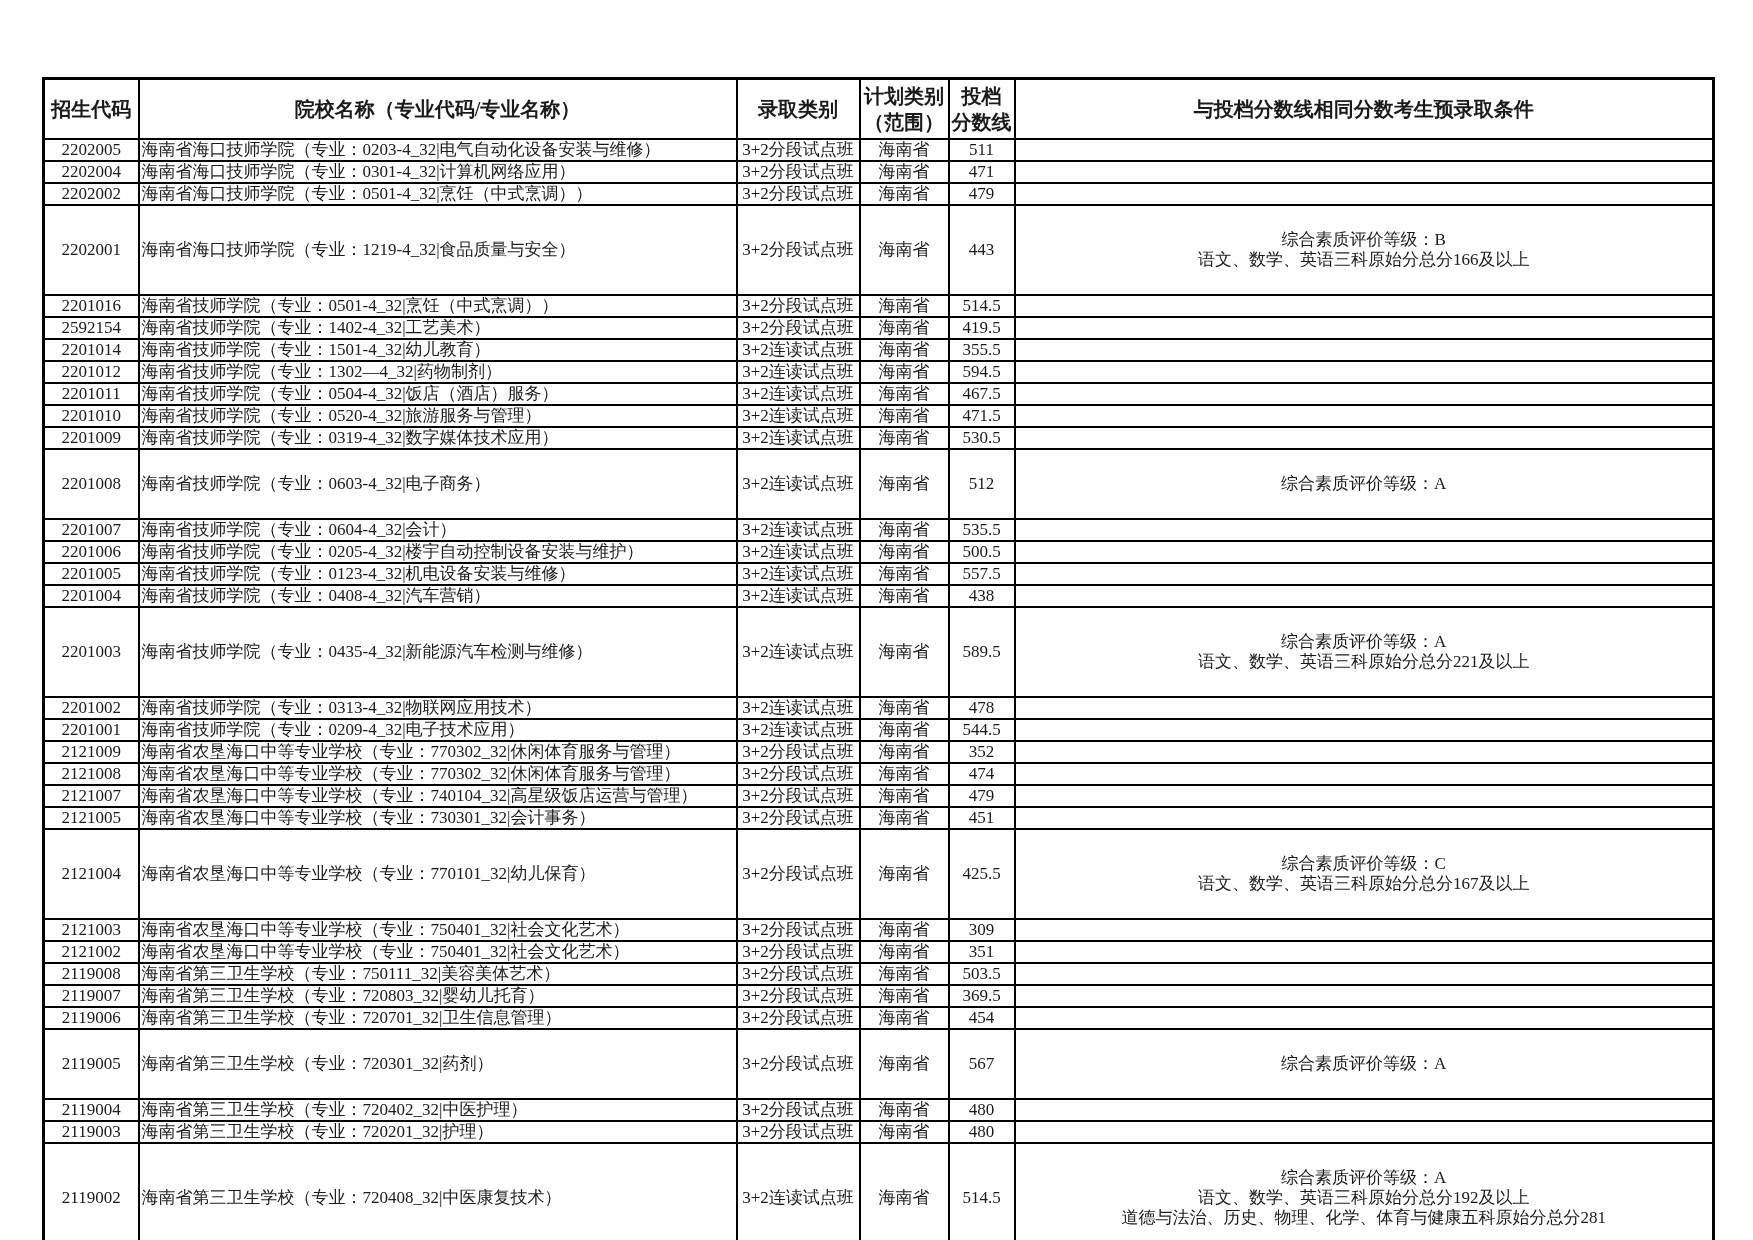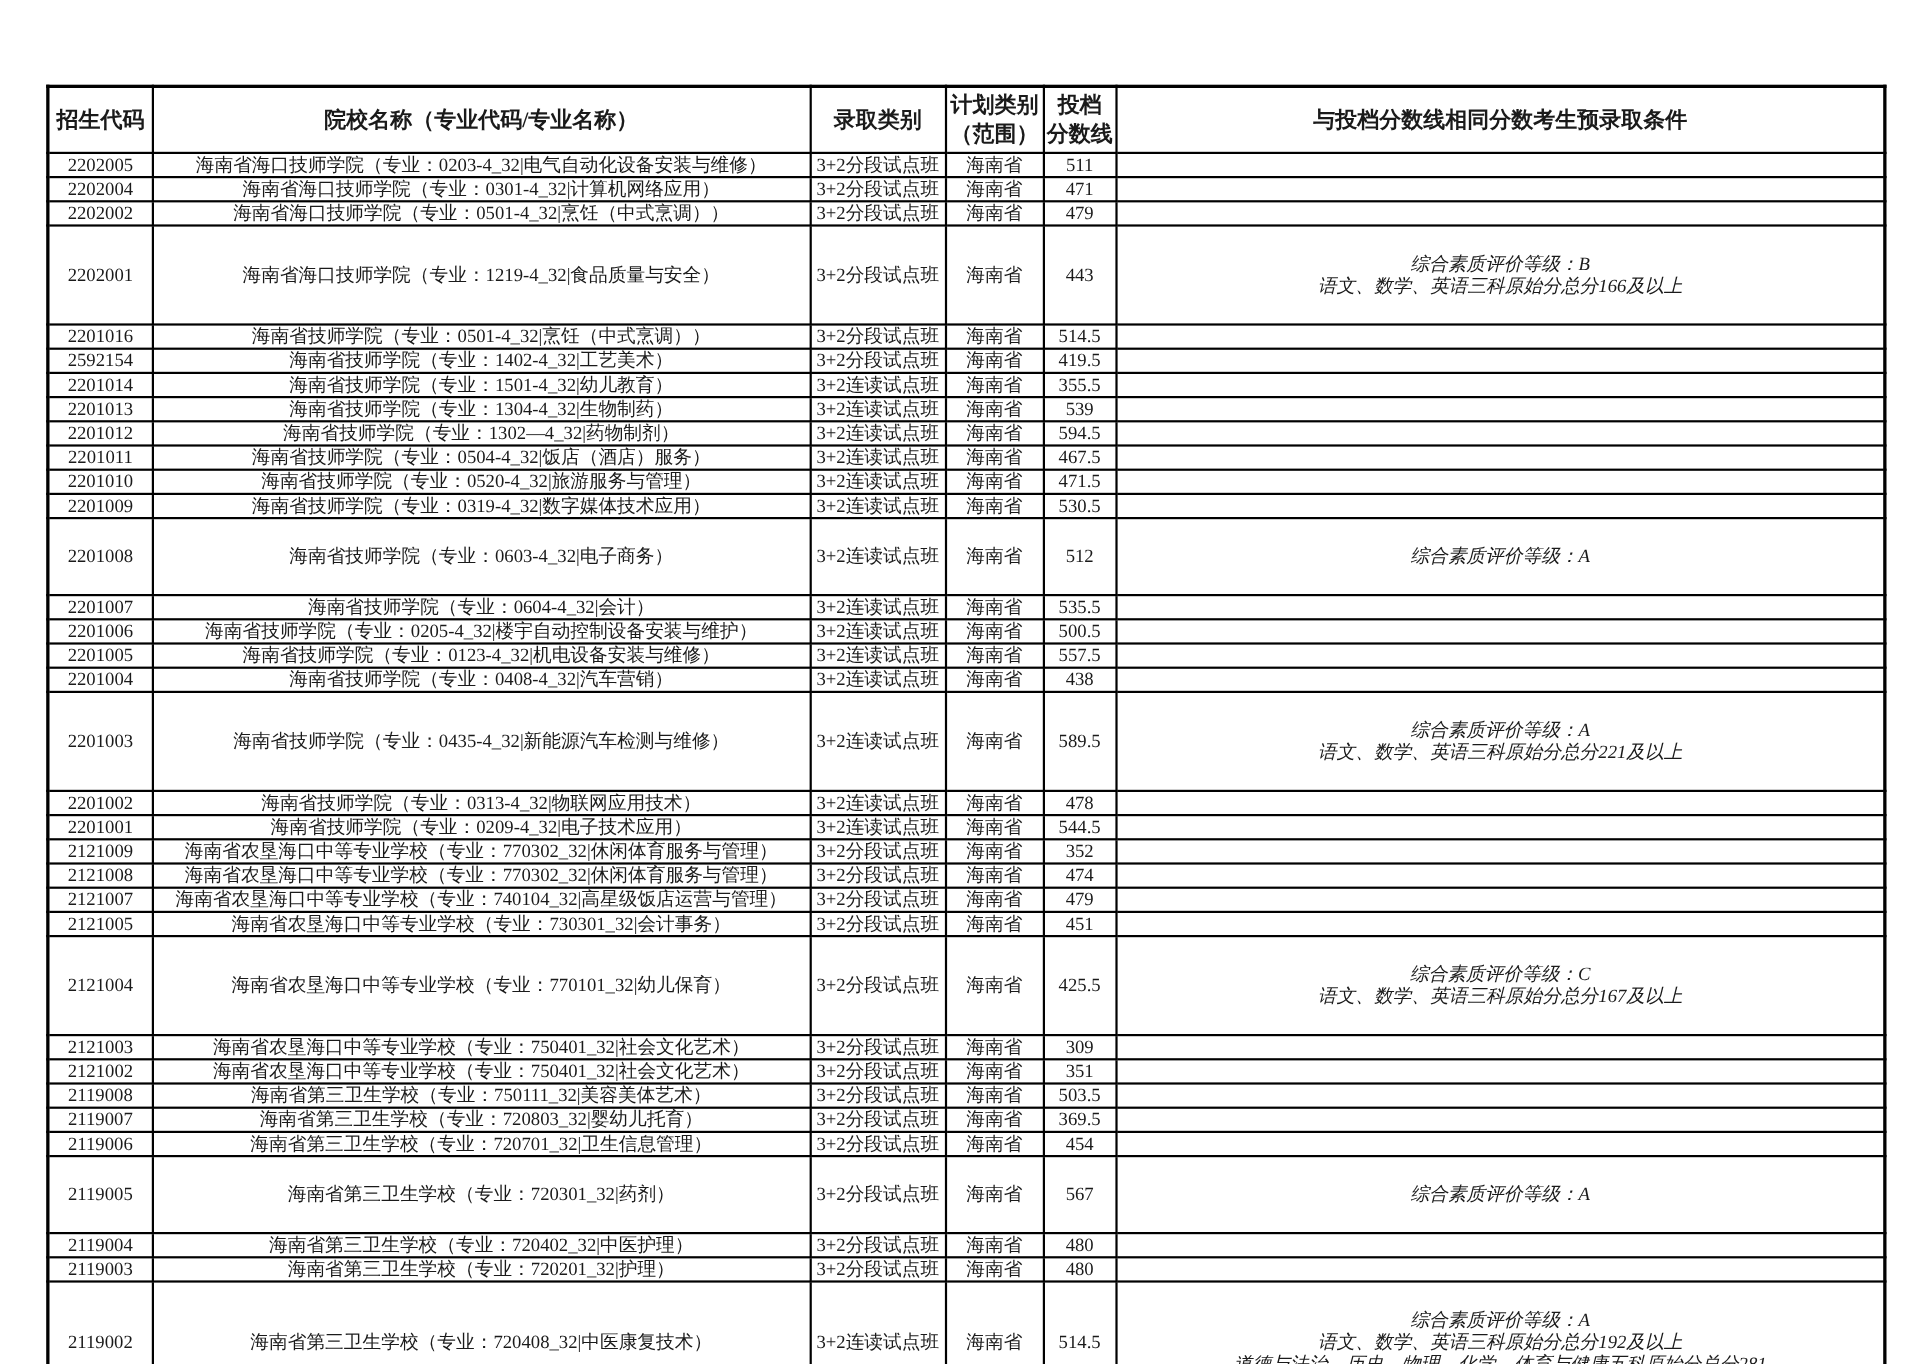--- a/index.html
+++ b/index.html
@@ -35,23 +35,23 @@
     line-height: 26px;
     height: 54px;
     padding: 2px;
   }
   .score-table td {
     font-size: 17px;
     line-height: 20px;
     padding: 0 2px;
   }
   .c-code, .c-cat, .c-plan, .c-score { text-align: center; }
-  .c-school { text-align: center; padding-left: 3px; }
+  .c-school { text-align: left; padding-left: 3px; }
   .c-cond { text-align: center; white-space: pre-line; }
-  tr.cond-row .c-cond { padding: 24px 2px; font-style: italic; }
+  tr.cond-row .c-cond { padding: 24px 2px; }
 </style>
 </head>
 <body>
 
 <div class="sheet">
   <table class="score-table">
     <colgroup>
       <col style="width:95px">
       <col style="width:598px">
       <col style="width:123px">
@@ -123,28 +123,20 @@
         </tr>
         <tr>
           <td class="c-code">2201014</td>
           <td class="c-school">海南省技师学院（专业：1501-4_32|幼儿教育）</td>
           <td class="c-cat">3+2连读试点班</td>
           <td class="c-plan">海南省</td>
           <td class="c-score">355.5</td>
           <td class="c-cond"></td>
         </tr>
         <tr>
-          <td class="c-code">2201013</td>
-          <td class="c-school">海南省技师学院（专业：1304-4_32|生物制药）</td>
-          <td class="c-cat">3+2连读试点班</td>
-          <td class="c-plan">海南省</td>
-          <td class="c-score">539</td>
-          <td class="c-cond"></td>
-        </tr>
-        <tr>
           <td class="c-code">2201012</td>
           <td class="c-school">海南省技师学院（专业：1302—4_32|药物制剂）</td>
           <td class="c-cat">3+2连读试点班</td>
           <td class="c-plan">海南省</td>
           <td class="c-score">594.5</td>
           <td class="c-cond"></td>
         </tr>
         <tr>
           <td class="c-code">2201011</td>
           <td class="c-school">海南省技师学院（专业：0504-4_32|饭店（酒店）服务）</td>

